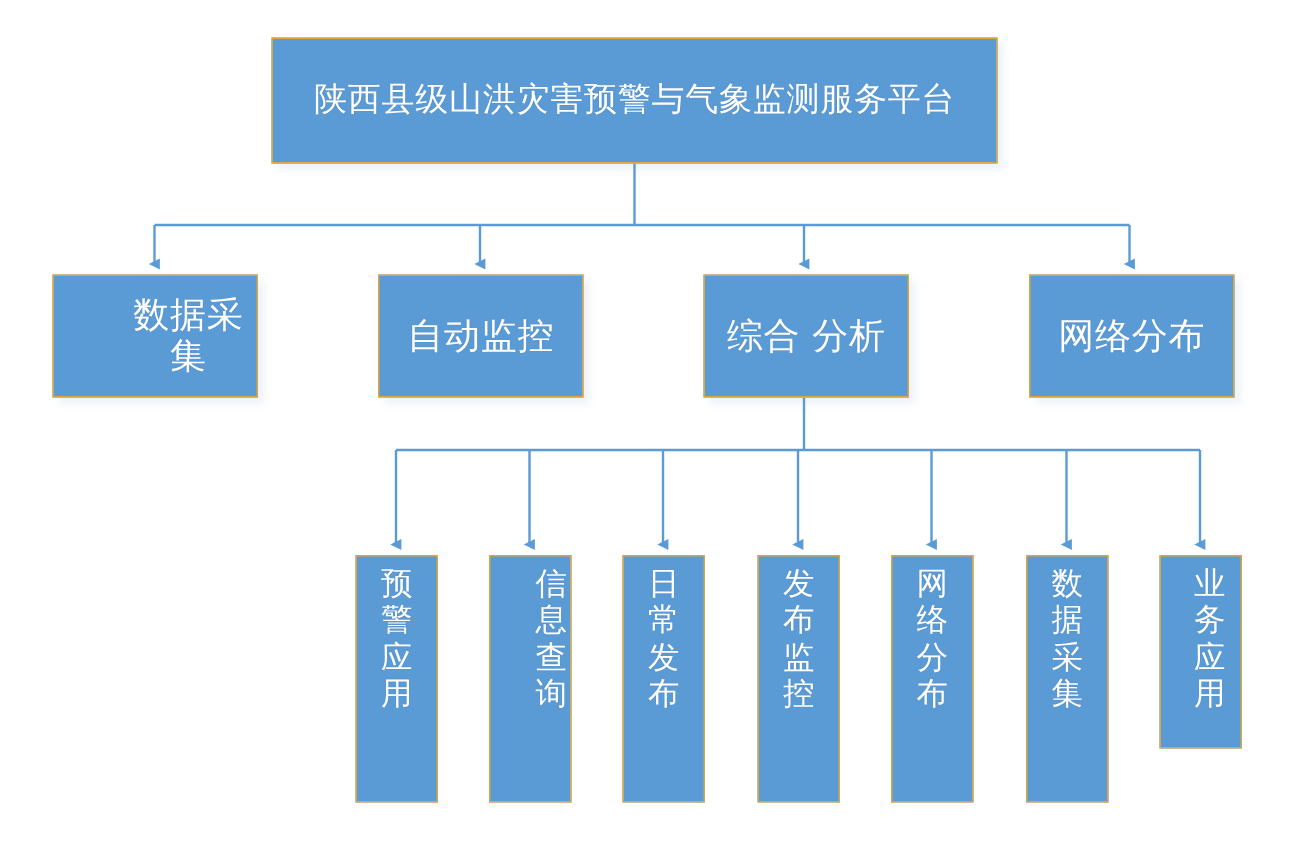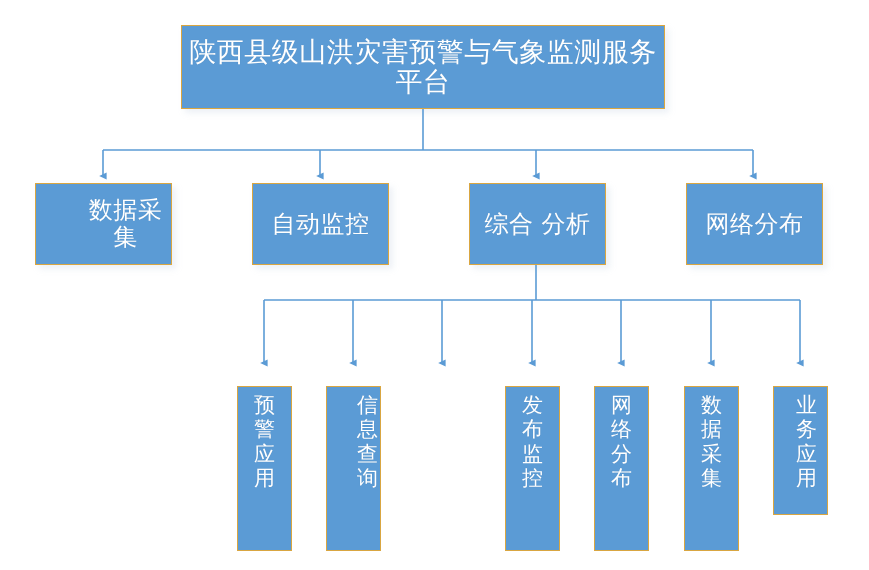--- a/index.html
+++ b/index.html
@@ -31,30 +31,29 @@
     color: #ffffff;
     display: flex;
     align-items: center;
     justify-content: center;
     text-align: center;
     line-height: 1.12;
     letter-spacing: 0.5px;
     text-shadow: 0 0 1px rgba(0,0,0,0.12);
   }
   .node.root {
-    font-size: 27px;
+    font-size: 22px;
   }
   .node.level2 {
     font-size: 24px;
   }
   .node.level3 {
     font-size: 21px;
     padding: 6px 0 0 0;
     align-items: flex-start;
-    margin-top: 16px;
   }
   .vtext {
     display: block;
     width: 1em;
     word-break: break-all;
     line-height: 1.16;
   }
   .node-shadow {
     position: absolute;
     background: rgba(140,170,200,0.16);
@@ -132,20 +131,23 @@
   <div class="node level2" style="left:686px;top:183px;width:137px;height:82px;">
     <span>网络分布</span>
   </div>
 
   <div class="node level3" style="left:237px;top:370px;width:55px;height:165px;">
     <span class="vtext">预警应用</span>
   </div>
   <div class="node level3" style="left:326px;top:370px;width:55px;height:165px;padding-left:28px;">
     <span class="vtext">信息查询</span>
   </div>
+  <div class="node level3" style="left:415px;top:370px;width:55px;height:165px;">
+    <span class="vtext">日常发布</span>
+  </div>
   <div class="node level3" style="left:505px;top:370px;width:55px;height:165px;">
     <span class="vtext">发布监控</span>
   </div>
   <div class="node level3" style="left:594px;top:370px;width:55px;height:165px;">
     <span class="vtext">网络分布</span>
   </div>
   <div class="node level3" style="left:684px;top:370px;width:55px;height:165px;">
     <span class="vtext">数据采集</span>
   </div>
   <div class="node level3" style="left:773px;top:370px;width:55px;height:129px;padding-left:12px;">

